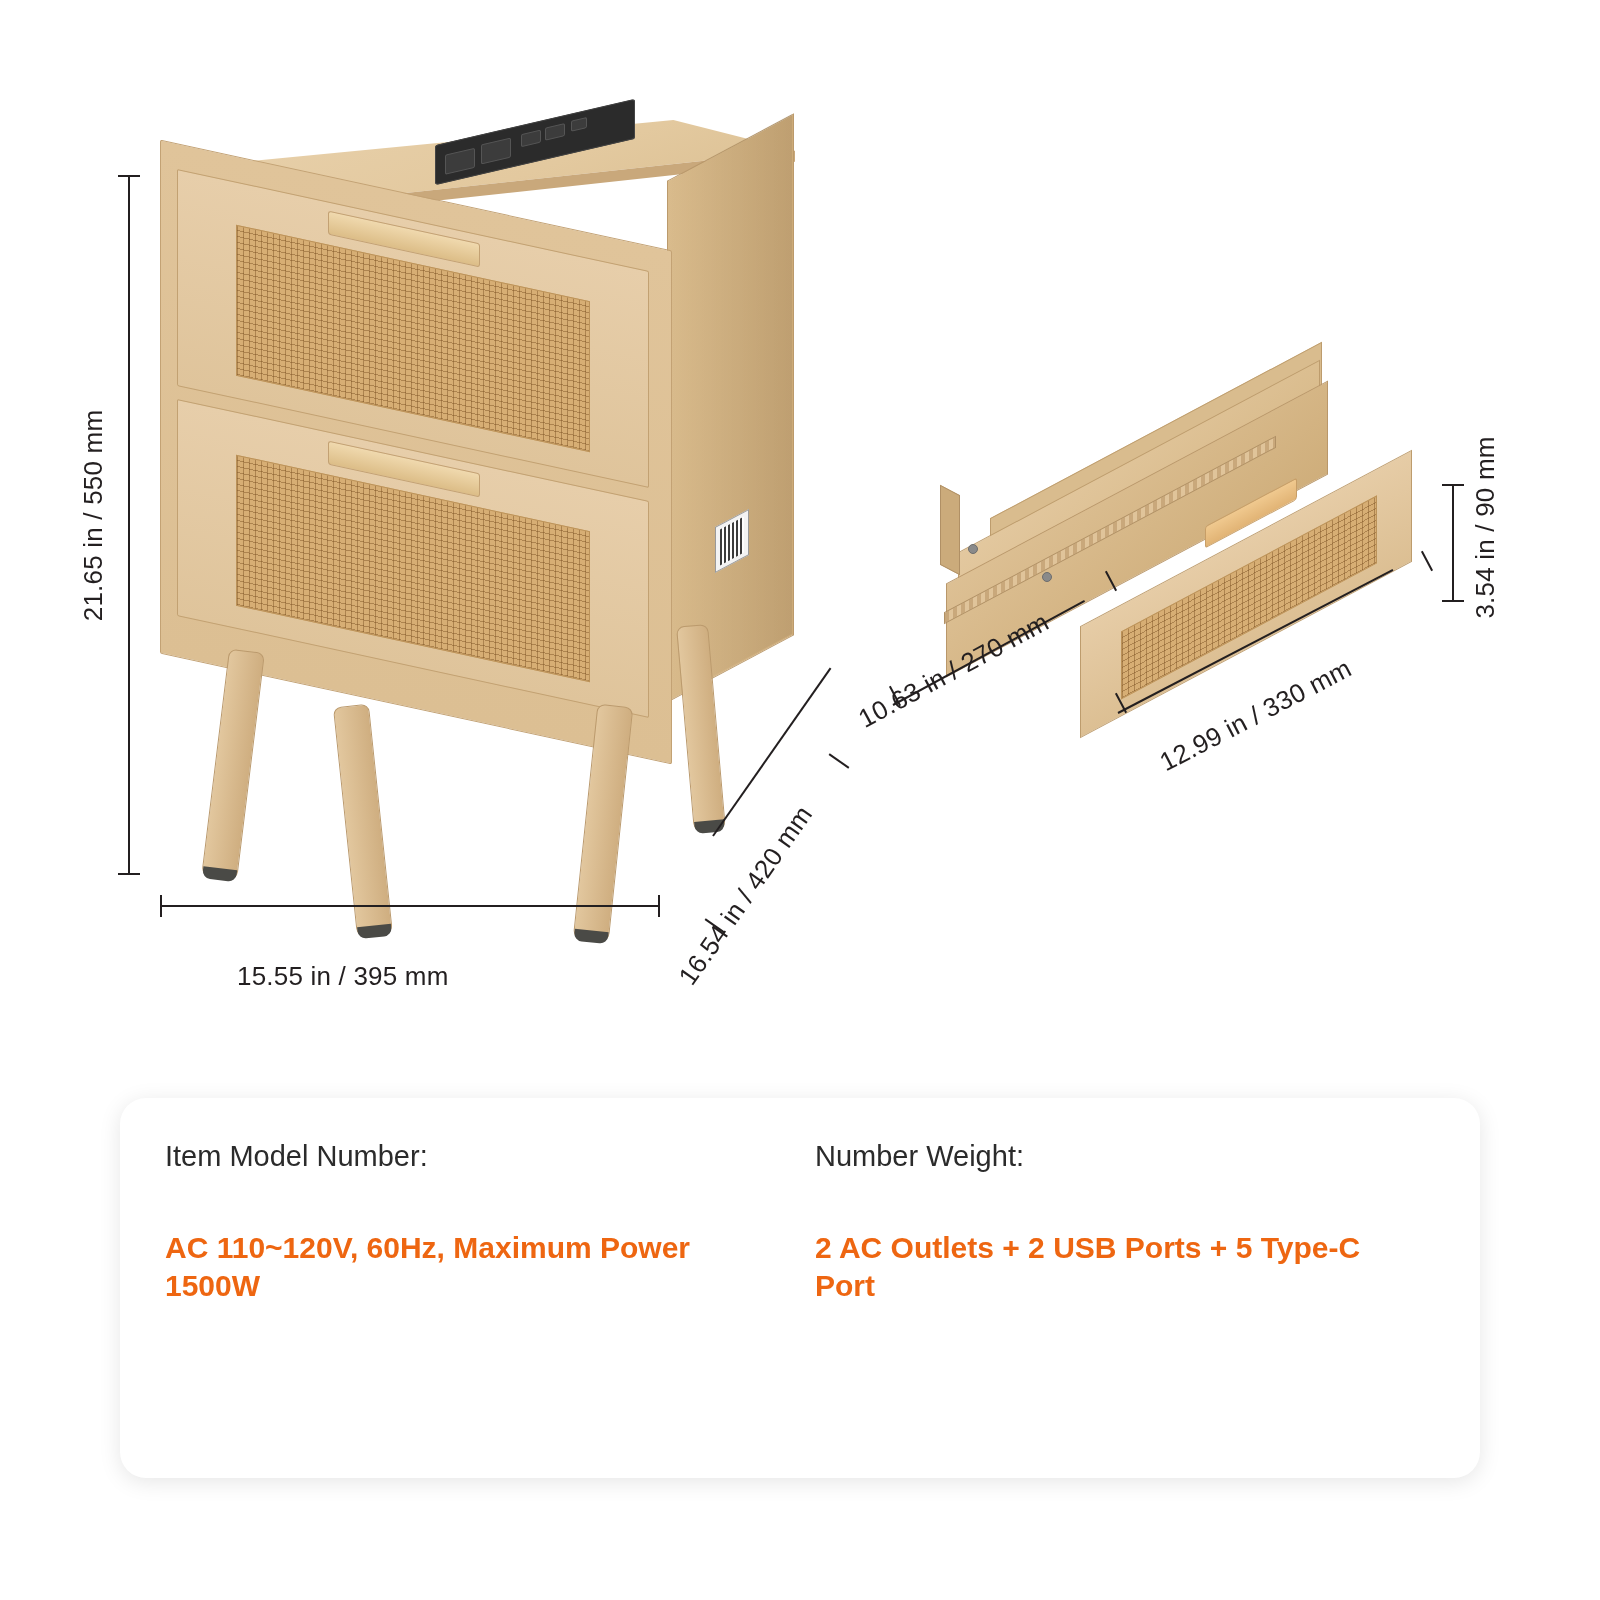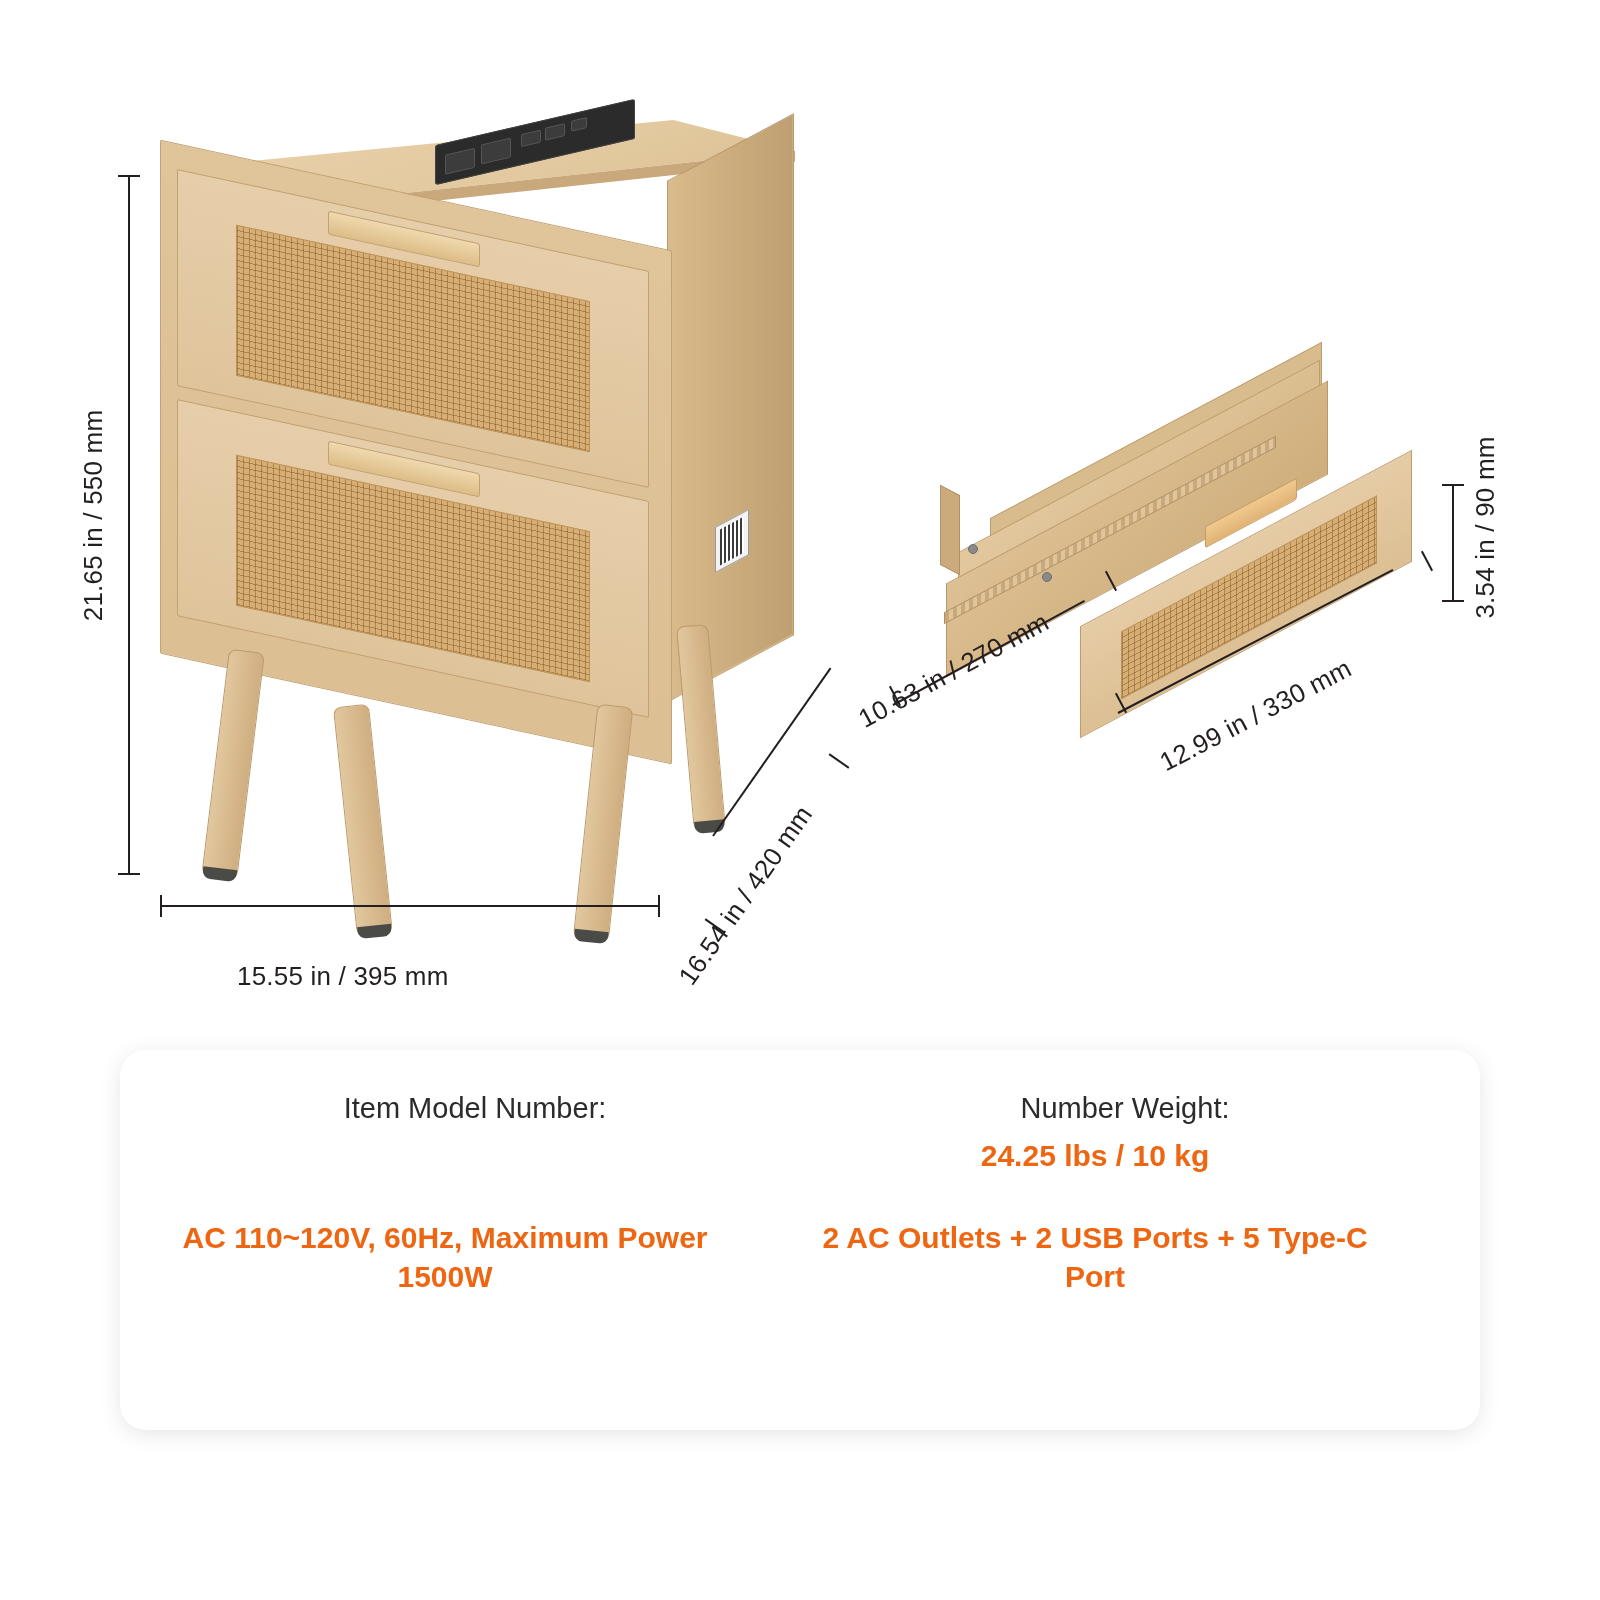--- a/index.html
+++ b/index.html
@@ -316,28 +316,27 @@
     font-size: 26px;
     color: #231f20;
     white-space: nowrap;
     letter-spacing: 0.2px;
   }
 
   
   .spec-card {
     position: absolute;
     left: 120px;
-    top: 1050px;
+    top: 1098px;
     width: 1360px;
     height: 380px;
     background: #ffffff;
     border-radius: 26px;
     box-shadow: 0 4px 22px rgba(0,0,0,0.10);
     padding: 0;
-    text-align: center;
   }
   .spec-grid {
     position: absolute;
     left: 45px;
     top: 42px;
     right: 45px;
     display: grid;
     grid-template-columns: 1fr 1fr;
     grid-row-gap: 44px;
     grid-column-gap: 30px;
@@ -464,21 +463,20 @@
 
   <div class="spec-card">
     <div class="spec-grid">
 
       <div class="spec-item">
         <div class="spec-label">Item Model Number:</div>
       </div>
 
       <div class="spec-item">
         <div class="spec-label">Number Weight:</div>
-        <div class="spec-value">24.25 lbs / 10 kg</div>
       </div>
 
       <div class="spec-item">
         <div class="spec-value">AC 110~120V, 60Hz, Maximum Power 1500W</div>
       </div>
 
       <div class="spec-item">
         <div class="spec-value">2 AC Outlets + 2 USB Ports + 5 Type-C Port</div>
       </div>
 

